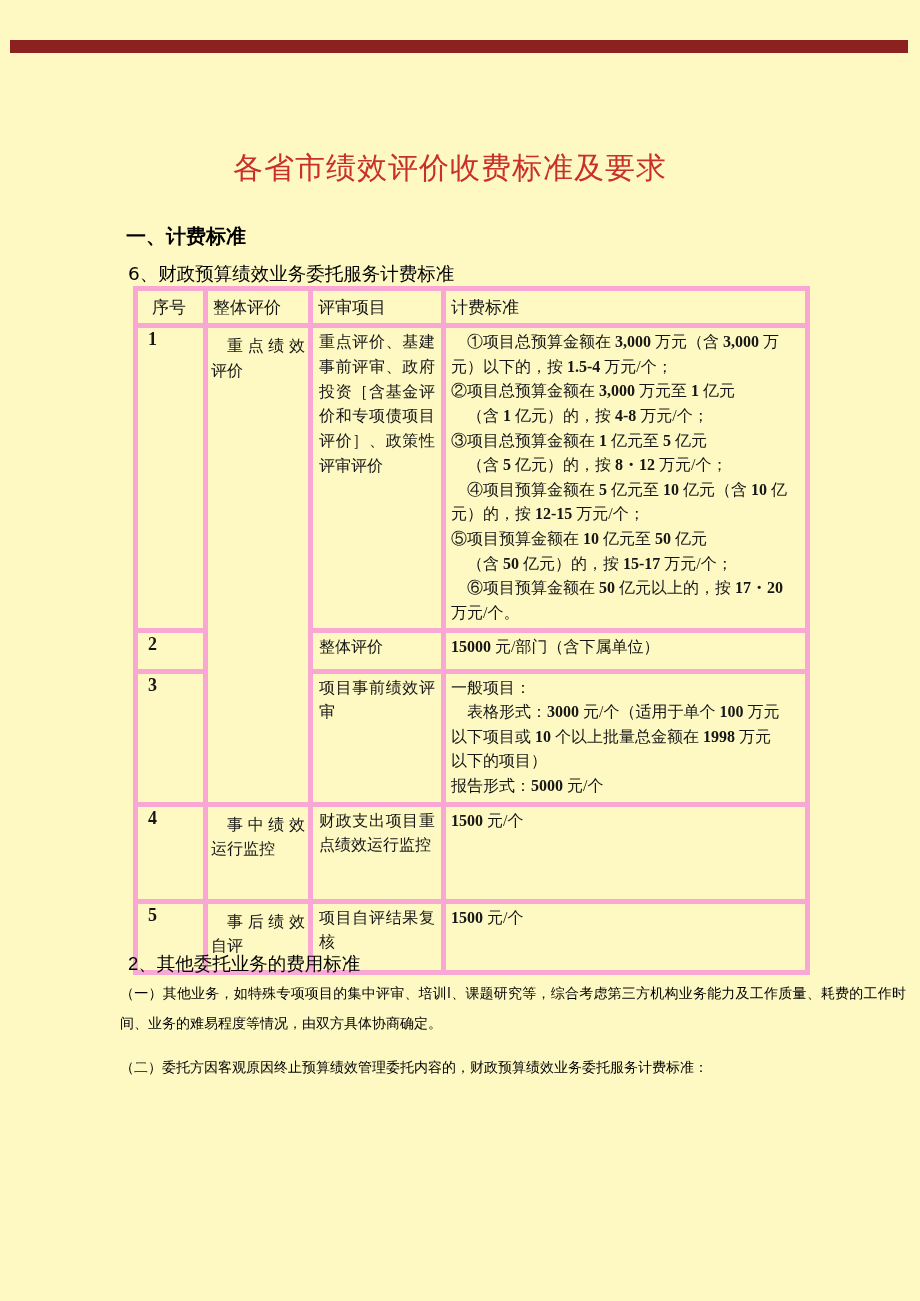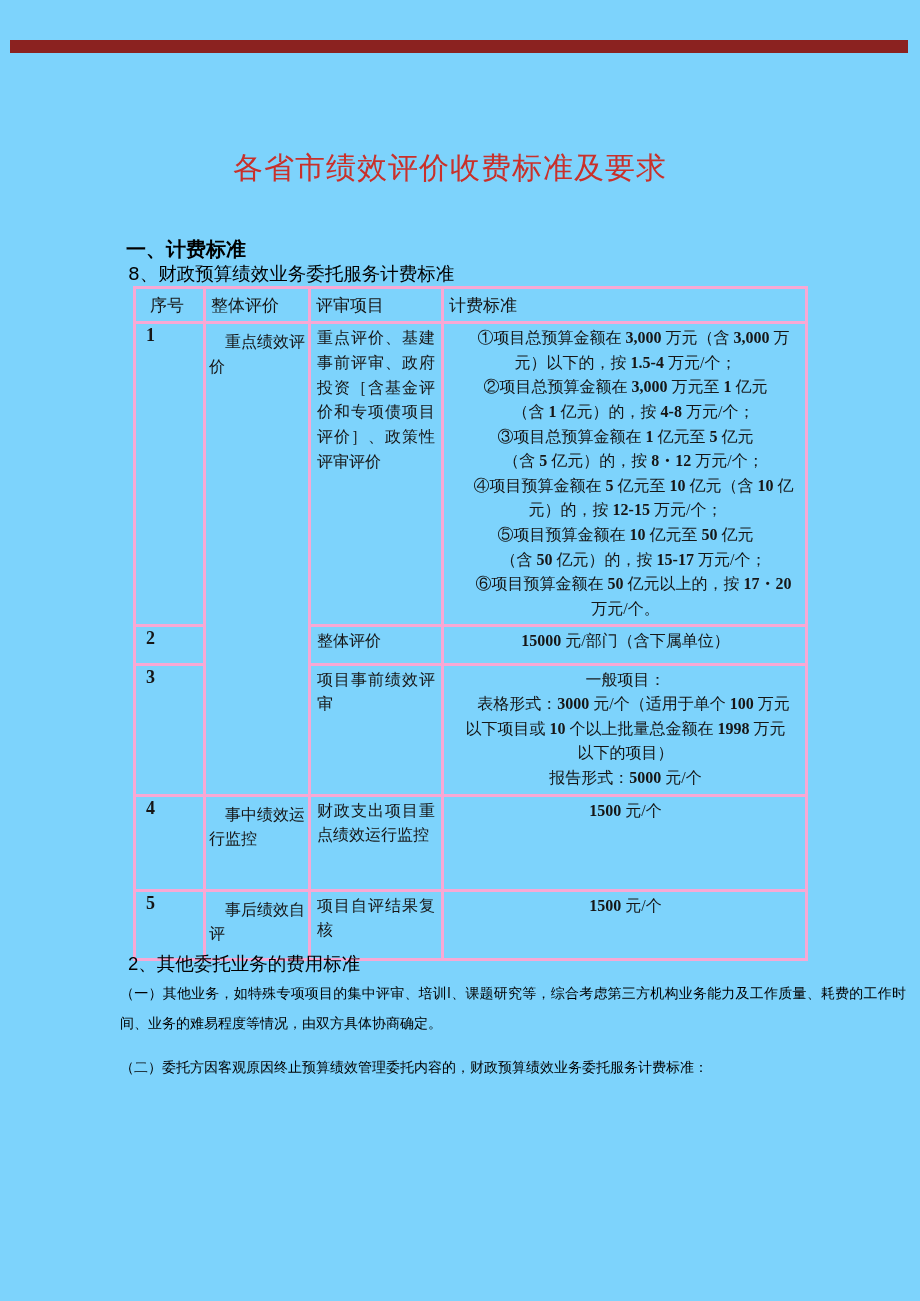--- a/index.html
+++ b/index.html
@@ -1,76 +1,76 @@
 <!DOCTYPE html>
 <html><head>
 <meta charset="utf-8">
 <style>
   html,body{margin:0;padding:0;background:#ffffff;}
   .page{
     position:relative;
     width:920px;height:1301px;
-    background:#7dd3fc;
+    background:#fef9c3;
     overflow:hidden;
     font-family:"Liberation Serif","DejaVu Serif",serif;
     color:#161616;
   }
   .topbar{
     position:absolute;left:10px;top:40px;width:898px;height:13px;
   }
   .doc-title{
     position:absolute;left:0;top:148px;width:900px;
     text-align:center;
     font-size:30px;
     letter-spacing:1px;
     font-family:"Liberation Serif","DejaVu Serif",serif;
   }
   .h1{
-    position:absolute;left:126px;top:236px;
+    position:absolute;left:126px;top:223px;
     font-family:"DejaVu Sans","Liberation Sans",sans-serif;
     font-weight:bold;font-size:20px;color:#000;
   }
   .h2a{
     position:absolute;left:128px;top:261px;
     font-family:"DejaVu Sans","Liberation Sans",sans-serif;
     font-size:18.5px;color:#000;
   }
   table.fee-table{
     position:absolute;left:133px;top:286px;
     border-collapse:collapse;table-layout:fixed;
     width:672px;
     font-size:16px;
   }
   .fee-table col.c1{width:70px;}
   .fee-table col.c2{width:105px;}
   .fee-table col.c3{width:133px;}
   .fee-table col.c4{width:364px;}
   .fee-table th,.fee-table td{
-    border:3px solid #f9a8d4;
+    border:5px solid #f9a8d4;
     vertical-align:top;
     padding:2px 4px;
     font-weight:normal;
   }
   .fee-table thead th{
     height:28px;font-size:17px;text-align:left;vertical-align:middle;
     border-bottom-width:2px;padding-left:5px;
   }
   .fee-table thead th.hnum{padding-left:14px;}
   td.cell-num{
     font-weight:bold;font-size:18px;padding-left:10px;padding-top:1px;
     font-family:"Liberation Serif","DejaVu Serif",serif;
   }
   td.cell-type{
     text-indent:16px;text-align:justify;line-height:1.55;padding:6px 3px;
   }
   td.cell-project{
     text-align:justify;line-height:1.55;padding:2px 6px;
   }
   td.cell-fee{
-    line-height:1.54;padding:2px 3px 2px 5px;text-align:center;
+    line-height:1.54;padding:2px 3px 2px 5px;
   }
   tr.r1 td{height:293px;}
   tr.r2 td{height:32px;}
   tr.r3 td{height:124px;}
   tr.r4 td{height:80px;}
   tr.r5 td{height:54px;}
   .cell-fee b, .note b{
     font-family:"Liberation Serif","DejaVu Serif",serif;font-weight:bold;
   }
   .note{
@@ -95,21 +95,21 @@
 <body>
 
 <div class="page">
 
   <div class="topbar" style="background: rgb(139, 34, 32);"></div>
 
   <div class="doc-title" style="color: rgb(201, 48, 42);">各省市绩效评价收费标准及要求</div>
 
   <div class="h1">一、计费标准</div>
 
-  <div class="h2a">8、财政预算绩效业务委托服务计费标准</div>
+  <div class="h2a">6、财政预算绩效业务委托服务计费标准</div>
 
   <table class="fee-table">
     <colgroup>
         <col class="c1">
         <col class="c2">
         <col class="c3">
         <col class="c4">
       </colgroup>
     <thead>
       <tr>

